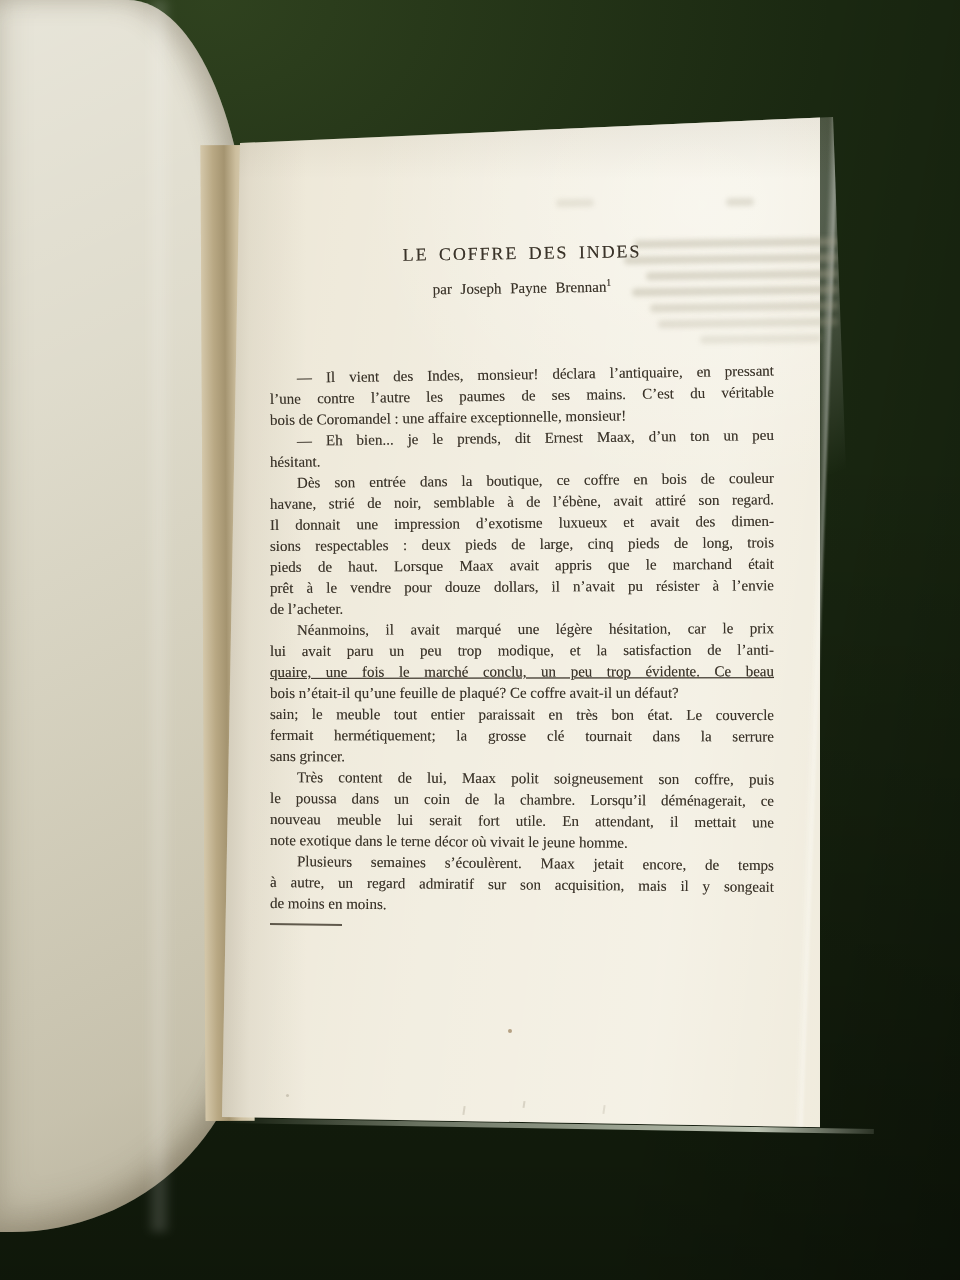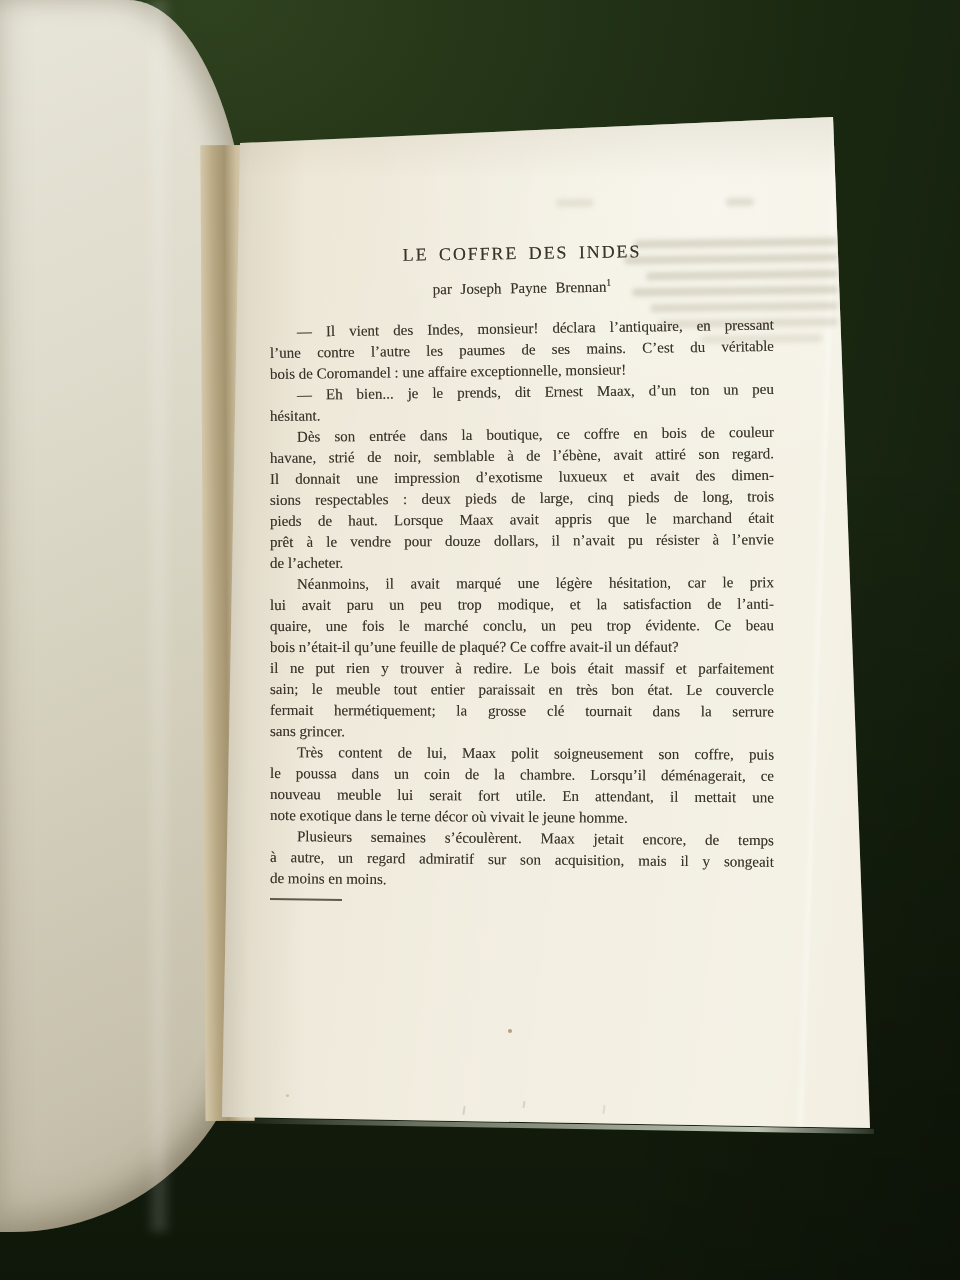--- a/index.html
+++ b/index.html
@@ -44,21 +44,21 @@
   }
   
   .under-edge{
     position:absolute;left:224px;top:1118px;width:650px;height:5px;
     background:linear-gradient(90deg, rgba(168,176,156,0) 0%, rgba(180,188,168,0.55) 30%,
                 rgba(206,213,196,0.9) 82%, rgba(206,213,196,0.15) 100%);
     transform:rotate(0.97deg);transform-origin:left top;filter:blur(0.6px);
   }
   
   .right-page{
-    position:absolute;left:0;top:0;width:960px;height:1280px;
+    position:absolute;left:0;top:0;width:820px;height:1280px;
     clip-path:polygon(240px 143px, 833px 117px, 870px 1128px, 222px 1117px);
     background-color:var(--page);
     background-image:linear-gradient(97deg, rgba(118,100,62,0.30) 0%, rgba(118,100,62,0.14) 4%,
                      rgba(255,255,250,0) 22%, rgba(255,255,250,0.32) 55%,
                      rgba(255,255,250,0.45) 80%, rgba(255,255,250,0.20) 100%);
   }
   .page-glow{
     position:absolute;left:0;top:0;width:960px;height:1280px;
     background:radial-gradient(ellipse 480px 420px at 73% 16%, rgba(255,255,252,0.40), rgba(255,255,252,0) 70%);
   }
@@ -101,21 +101,21 @@
   .story-title{
     font-size:18px;line-height:20px;letter-spacing:1.9px;word-spacing:4px;
     text-align:center;white-space:nowrap;transform:rotate(-0.85deg);
     text-shadow:0 0 0.5px rgba(58,51,41,0.55);
   }
   .story-byline{
     margin-top:15px;font-size:15px;line-height:20px;word-spacing:5px;text-align:center;
     transform:rotate(-0.85deg);text-shadow:0 0 0.4px rgba(58,51,41,0.5);
   }
   .story-byline sup{font-size:10px;line-height:0;vertical-align:super;}
-  .story-body{margin-top:24px;font-size:15px;text-shadow:0 0 0.4px rgba(58,51,41,0.5);}
+  .story-body{margin-top:70px;font-size:15px;text-shadow:0 0 0.4px rgba(58,51,41,0.5);}
   .bline{
     height:21px;line-height:21px;overflow:hidden;
     text-align:justify;text-align-last:justify;transform-origin:left center;
   }
   .bline.first{text-indent:27px;}
   .bline.plast{text-align-last:left;}
   .footnote-rule{
     margin-top:9px;width:72px;height:2px;background:#463f33;opacity:.85;
     transform:rotate(0.7deg);transform-origin:left center;
   }
@@ -169,23 +169,22 @@
           <div class="bline plast" style="transform: rotate(-0.64deg);">hésitant.</div>
           <div class="bline first" style="transform: rotate(-0.58deg);">Dès son entrée dans la boutique, ce coffre en bois de couleur</div>
           <div class="bline" style="transform: rotate(-0.53deg);">havane, strié de noir, semblable à de l’ébène, avait attiré son regard.</div>
           <div class="bline" style="transform: rotate(-0.47deg);">Il donnait une impression d’exotisme luxueux et avait des dimen-</div>
           <div class="bline" style="transform: rotate(-0.42deg);">sions respectables : deux pieds de large, cinq pieds de long, trois</div>
           <div class="bline" style="transform: rotate(-0.37deg);">pieds de haut. Lorsque Maax avait appris que le marchand était</div>
           <div class="bline" style="transform: rotate(-0.31deg);">prêt à le vendre pour douze dollars, il n’avait pu résister à l’envie</div>
           <div class="bline plast" style="transform: rotate(-0.26deg);">de l’acheter.</div>
           <div class="bline first" style="transform: rotate(-0.21deg);">Néanmoins, il avait marqué une légère hésitation, car le prix</div>
           <div class="bline" style="transform: rotate(-0.15deg);">lui avait paru un peu trop modique, et la satisfaction de l’anti-</div>
-          <div class="bline" style="transform: rotate(-0.1deg);">quaire, une fois le marché conclu, un peu trop évidente. Ce beau</div>
+          <div class="bline" style="transform: rotate(-0.1deg); text-decoration: underline;">quaire, une fois le marché conclu, un peu trop évidente. Ce beau</div>
           <div class="bline plast" style="transform: rotate(-0.04deg);">bois n’était-il qu’une feuille de plaqué? Ce coffre avait-il un défaut?</div>
-          <div class="bline" style="transform: rotate(0.06deg);">il ne put rien y trouver à redire. Le bois était massif et parfaitement</div>
           <div class="bline" style="transform: rotate(0.12deg);">sain; le meuble tout entier paraissait en très bon état. Le couvercle</div>
           <div class="bline" style="transform: rotate(0.17deg);">fermait hermétiquement; la grosse clé tournait dans la serrure</div>
           <div class="bline plast" style="transform: rotate(0.22deg);">sans grincer.</div>
           <div class="bline first" style="transform: rotate(0.28deg);">Très content de lui, Maax polit soigneusement son coffre, puis</div>
           <div class="bline" style="transform: rotate(0.33deg);">le poussa dans un coin de la chambre. Lorsqu’il déménagerait, ce</div>
           <div class="bline" style="transform: rotate(0.39deg);">nouveau meuble lui serait fort utile. En attendant, il mettait une</div>
           <div class="bline plast" style="transform: rotate(0.44deg);">note exotique dans le terne décor où vivait le jeune homme.</div>
           <div class="bline first" style="transform: rotate(0.49deg);">Plusieurs semaines s’écoulèrent. Maax jetait encore, de temps</div>
           <div class="bline" style="transform: rotate(0.55deg);">à autre, un regard admiratif sur son acquisition, mais il y songeait</div>
           <div class="bline plast" style="transform: rotate(0.6deg);">de moins en moins.</div>

